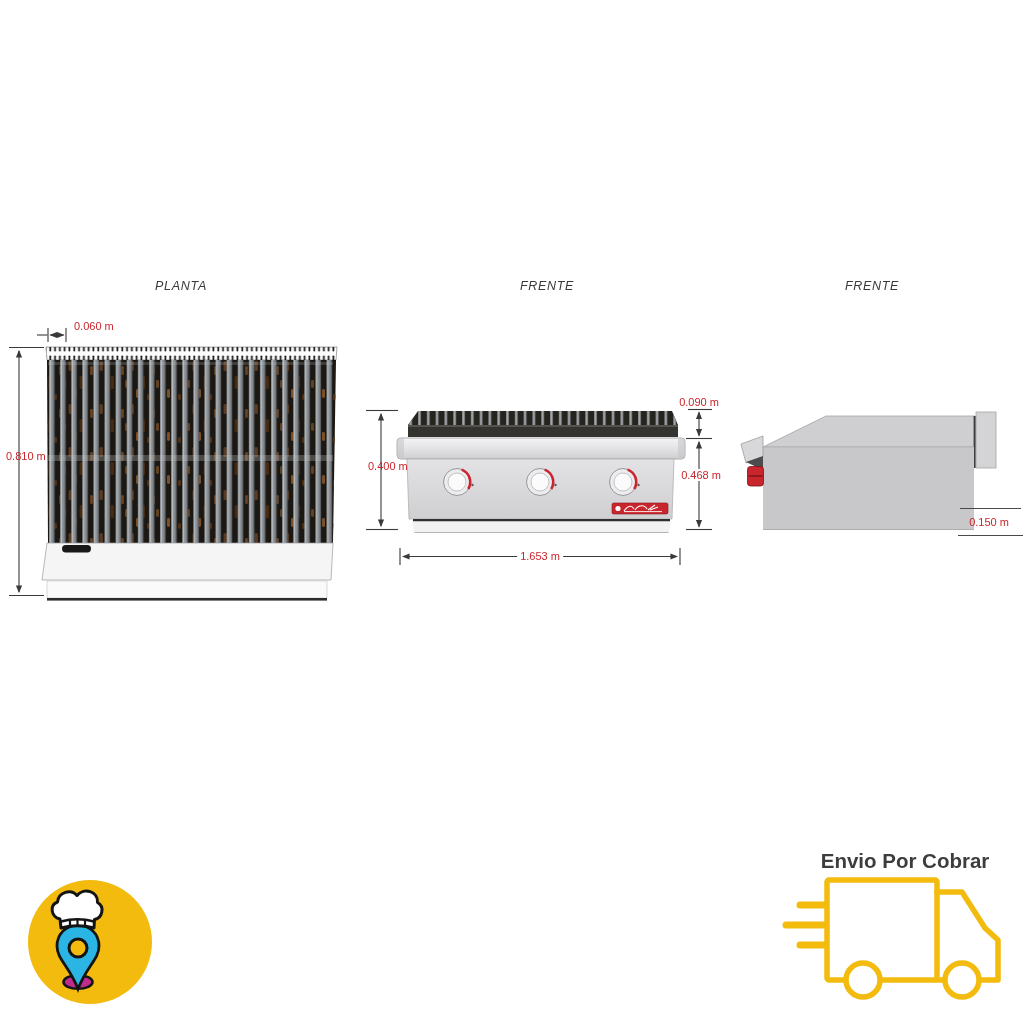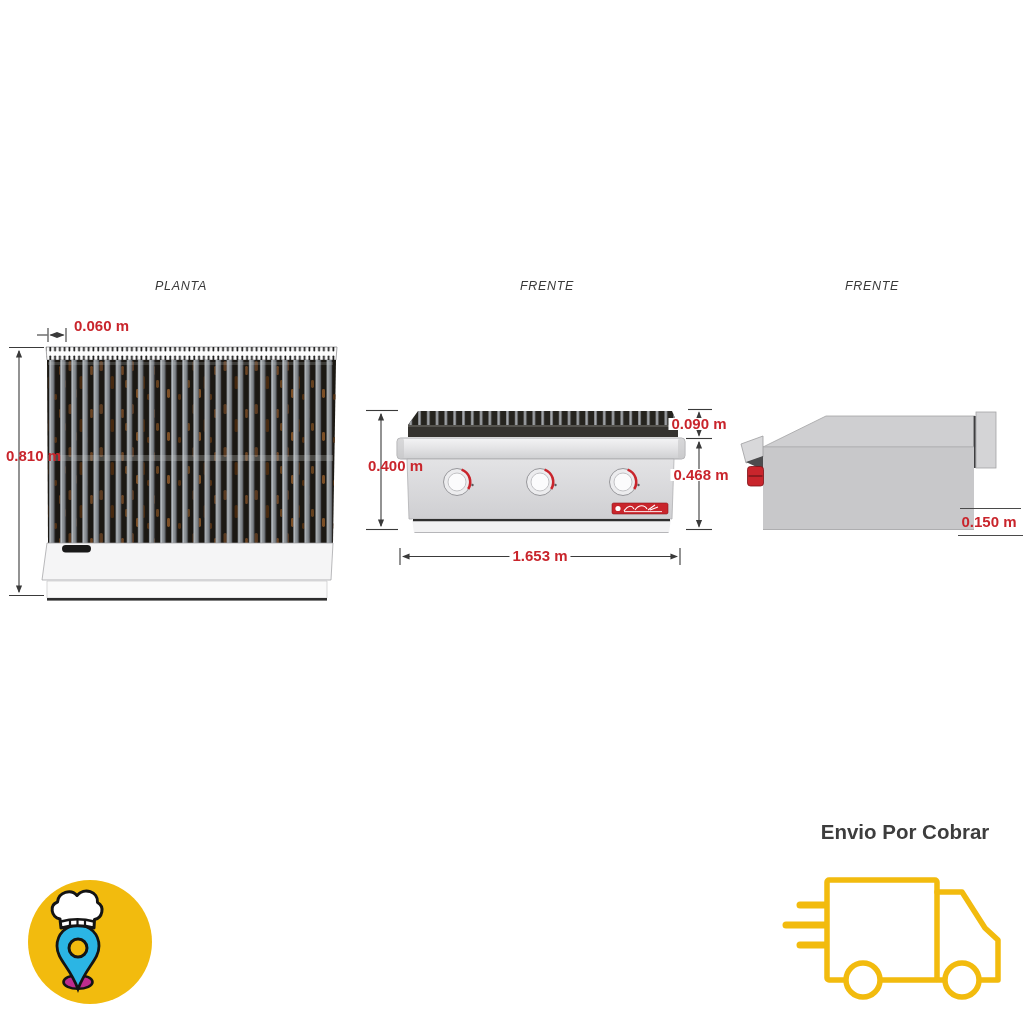--- a/index.html
+++ b/index.html
@@ -6,27 +6,27 @@
   html,body { background:#ffffff; }
   #stage {
     position:relative; width:1024px; height:1024px; background:#ffffff;
     font-family:"Liberation Sans", sans-serif; overflow:hidden;
   }
   .vlabel {
     position:absolute; top:279px; transform:translateX(-50%);
     font-size:12.5px; letter-spacing:.7px; color:#3a3a3a; white-space:nowrap;font-style:italic;
   }
   .dim {
-    position:absolute; color:#c9252c; font-weight:bold; font-size:15px;
+    position:absolute; color:#c9252c; font-weight:normal; font-size:11px;
     white-space:nowrap; line-height:12px;
   }
   .dim.center { transform:translate(-50%,-50%); background:#ffffff; padding:0 3px; }
   .drawing { position:absolute; }
   .ship-label {
-    position:absolute; left:905px; top:820px; transform:translateX(-50%);
+    position:absolute; left:905px; top:849px; transform:translateX(-50%);
     font-size:20.5px; font-weight:bold; color:#3d3d3d; white-space:nowrap;
   }
 </style>
 </head>
 <body>
 
 <div id="stage">
 
   <div class="vlabel" style="left:181px;">PLANTA</div>
   <div class="vlabel" style="left:547px;text-align:right;">FRENTE</div>
@@ -166,21 +166,21 @@
     </g>
     <g stroke="#4a4a4a" stroke-width="1.1">
       <line x1="225" y1="108.5" x2="286" y2="108.5"></line>
       <line x1="223" y1="135.5" x2="288" y2="135.5"></line>
     </g>
   </svg>
 
   <span class="dim" style="left:74px;top:320px;">0.060 m</span>
   <span class="dim" style="left:6px;top:450px;">0.810 m</span>
   <span class="dim" style="left:356px;top:460px;margin-left:12px;">0.400 m</span>
-  <span class="dim center" style="left:699px;top:424px;">0.090 m</span>
+  <span class="dim center" style="left:699px;top:402px;">0.090 m</span>
   <span class="dim center" style="left:701px;top:475px;">0.468 m</span>
   <span class="dim center" style="left:540px;top:556px;">1.653 m</span>
   <span class="dim center" style="left:989px;top:522px;background:transparent;">0.150 m</span>
 
   <svg class="drawing" style="left:24px;top:876px;" width="134" height="134" viewBox="0 0 134 134">
     <circle cx="66" cy="66" r="62" fill="#F2BB0E"></circle>
     <ellipse cx="54" cy="106" rx="14.5" ry="6.8" fill="#BE2C8E" stroke="#141414" stroke-width="2.6"></ellipse>
     <path d="M 54,49 c 12.2,0 21,9.3 21,21 c 0,13.5 -12.6,20.5 -21,43 c -8.4,-22.5 -21,-29.5 -21,-43 c 0,-11.7 8.8,-21 21,-21 z" fill="#2BB5E4" stroke="#141414" stroke-width="2.8"></path>
     <circle cx="54" cy="72" r="9" fill="#F2BB0E" stroke="#141414" stroke-width="3"></circle>
     <path d="M 37,52 L 36,43 C 27,41 25,29 33.5,26 C 34.5,16 47,12.5 53,19.5 C 60,11 74.5,15.5 73.5,26.5 C 81,30.5 78.5,42 70.5,43.5 L 70,52 C 59,49 48,49 37,52 z" fill="#ffffff" stroke="#141414" stroke-width="3" stroke-linejoin="round"></path>

